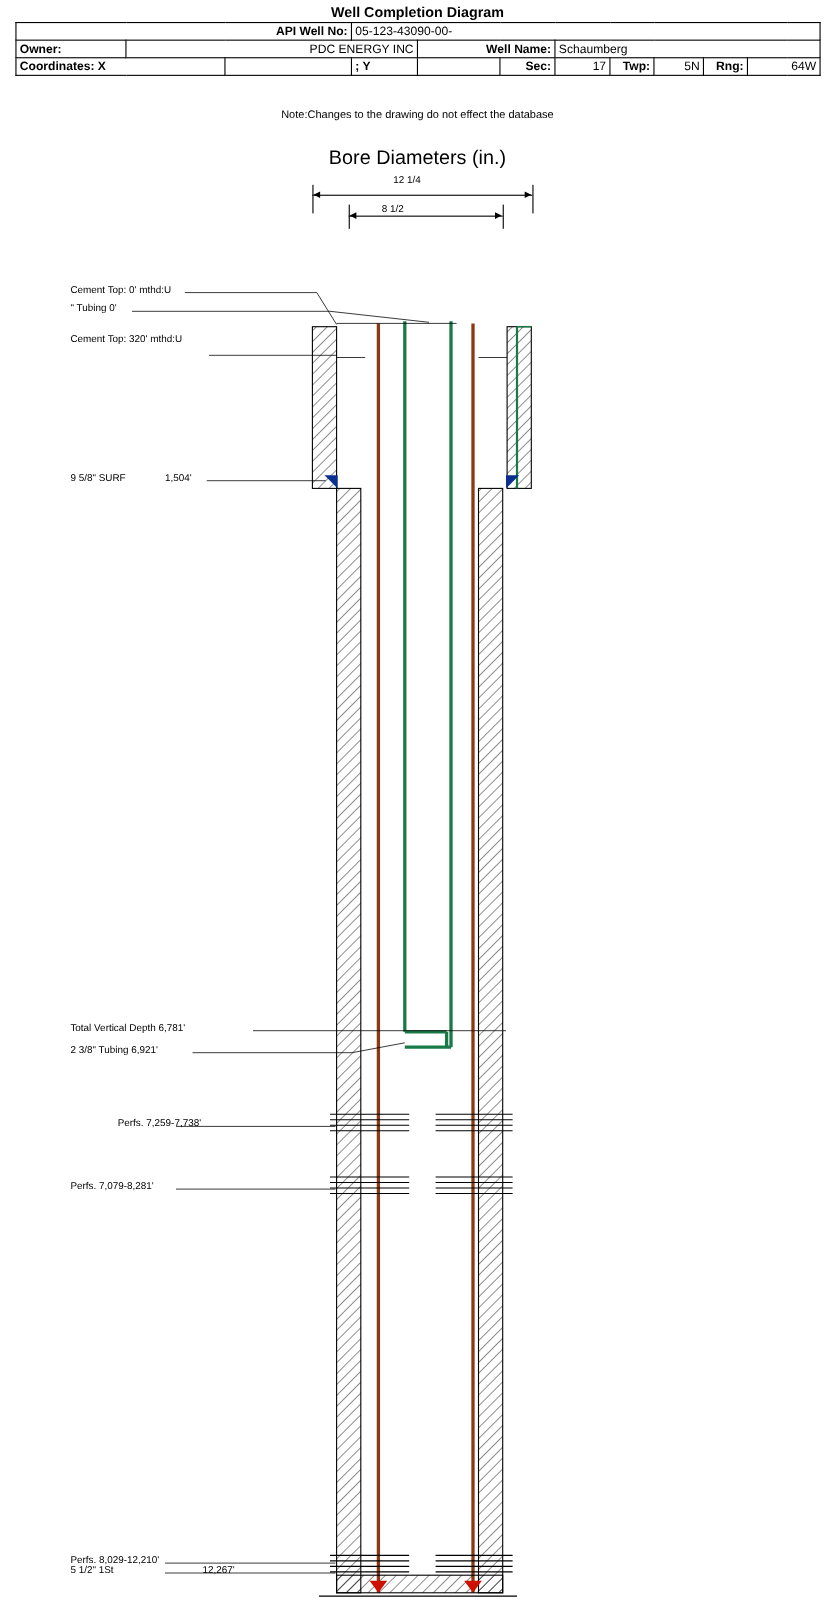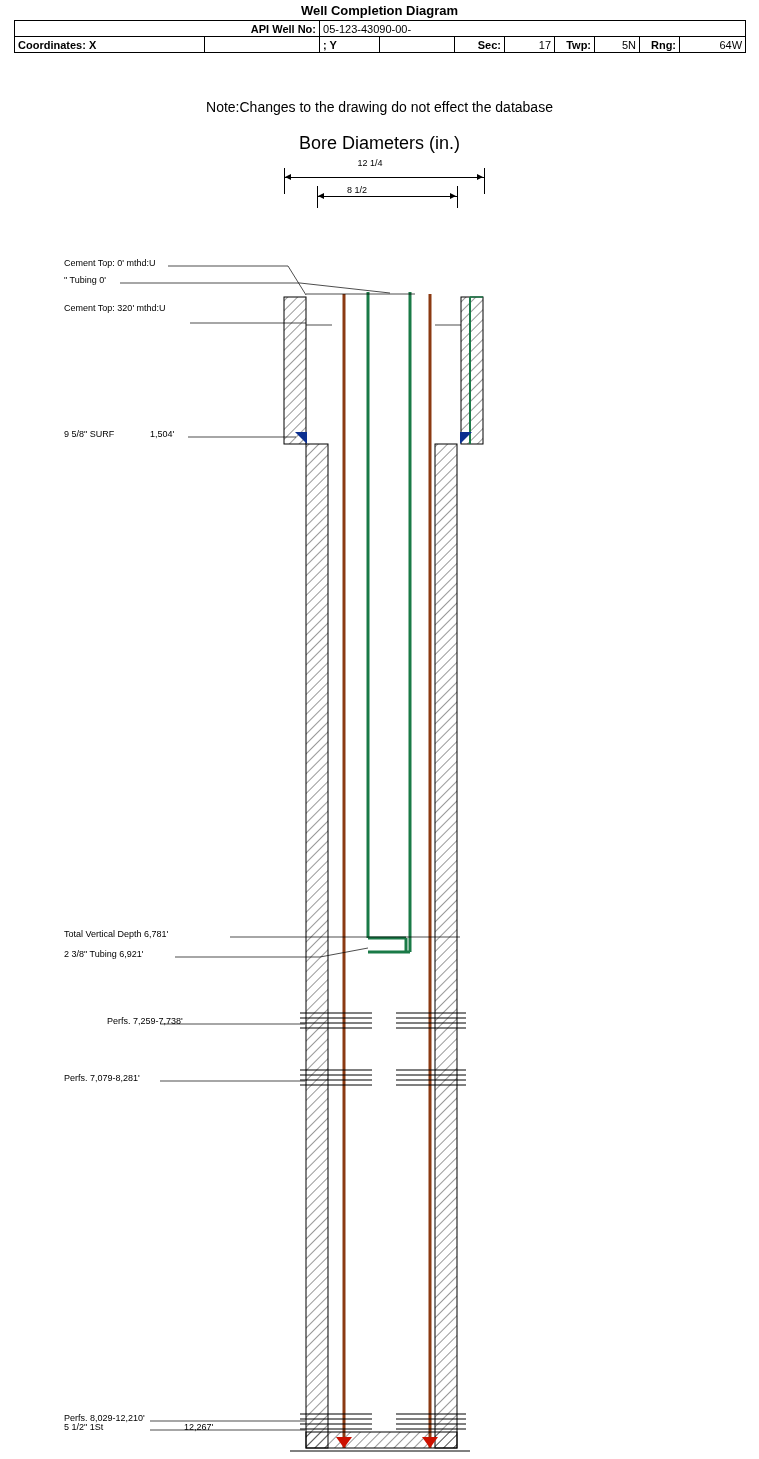--- a/index.html
+++ b/index.html
@@ -52,21 +52,21 @@
   .val {
     font-size: 11px;
   }
   .c-center { text-align: right; }
 
   .note {
     position: absolute;
     left: 0; right: 0;
     top: 99px;
     text-align: center;
-    font-size: 14px;
+    font-size: 10px;
   }
 
   
   .bore-title {
     position: absolute;
     left: 0; right: 0;
     top: 133px;
     text-align: center;
     font-size: 18px;
   }
@@ -128,20 +128,26 @@
     <col style="width:40px">
       <col style="width:36px">
       <col style="width:30px">
   </colgroup>
   <tbody>
       <tr>
     <td colspan="3" class="c-center lbl">API Well No:</td>
     <td colspan="9" class="val">05-123-43090-00-</td>
   </tr>
   <tr>
+    <td class="lbl">Owner:</td>
+    <td colspan="3" class="c-center val">PDC ENERGY INC</td>
+    <td colspan="2" class="lbl c-center">Well Name:</td>
+    <td colspan="6" class="val">Schaumberg</td>
+  </tr>
+  <tr>
     <td colspan="2" class="lbl">Coordinates: X</td>
     <td class="val"></td>
     <td class="lbl-sm">; Y</td>
     <td class="val"></td>
     <td class="lbl-sm c-center">Sec:</td>
     <td class="val c-center">17</td>
     <td class="lbl-sm c-center">Twp:</td>
     <td class="val c-center">5N</td>
     <td class="lbl-sm c-center">Rng:</td>
     <td colspan="2" class="val c-center">64W</td>

